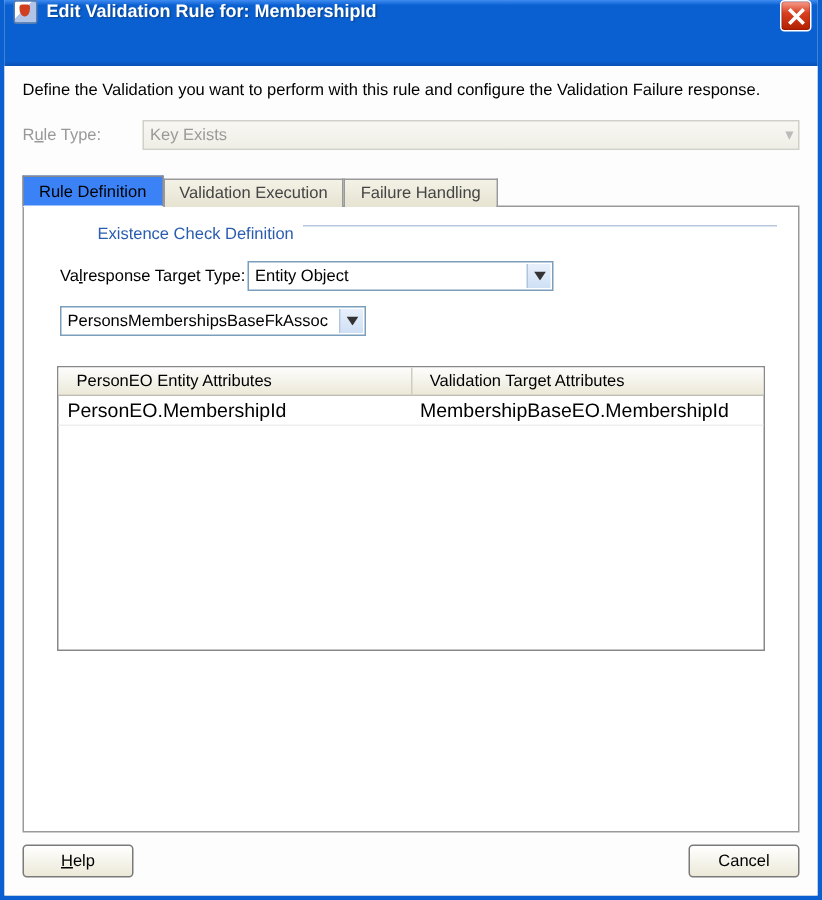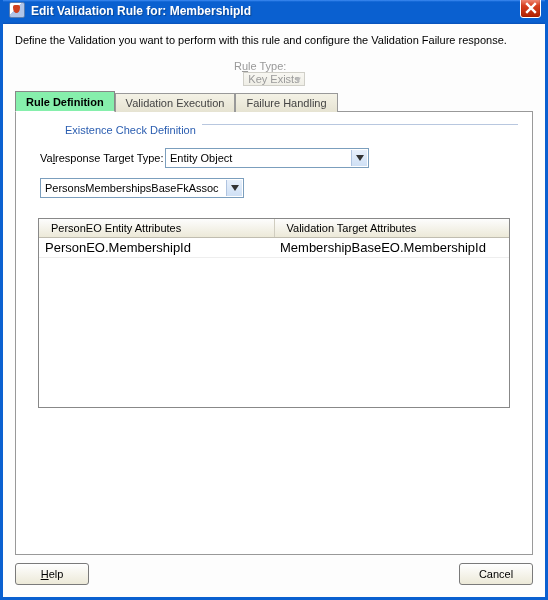--- a/index.html
+++ b/index.html
@@ -15,24 +15,24 @@
   .window {
     width: 548px;
     height: 600px;
     border: 3px solid #0A60D0;
     border-top: none;
     display: flex;
     flex-direction: column;
     background: #ece9d8;
   }
   .titlebar {
-    height: 24px;
+    height: 44px;
     background: linear-gradient(to bottom, #3f8cf3 0%, #0A60D0 8%, #0A60D0 92%, #0850b8 100%);
     display: flex;
-    align-items: flex-end;
+    align-items: flex-start;
     padding: 0 4px 6px 6px;
     color: #fff;
   }
   .titlebar-icon {
     width: 16px;
     height: 16px;
     background: linear-gradient(135deg,#fff 0 40%,#b0c4e8 40% 100%);
     border: 1px solid #5a7db0;
     border-radius: 2px;
     margin-right: 6px;
@@ -73,21 +73,21 @@
     position: relative;
   }
   .intro {
     font-size: 11px;
     color: #000;
     margin-bottom: 14px;
   }
   .row {
     display:flex;
     align-items:center;
-    flex-direction: column;
+    margin-bottom: 12px;
   }
   .field-label {
     color:#999;
     width: 80px;
   }
   .field-label .ul { text-decoration: underline; }
   .select-disabled {
     flex:1;
     height: 20px;
     border: 1px solid #d0cfc8;
@@ -113,22 +113,22 @@
     border-bottom: none;
     background: linear-gradient(to bottom,#f4f2e6,#e6e3d2);
     font-size:11px;
     color:#444;
     position:relative;
     top:1px;
     cursor:pointer;
   }
   .tab + .tab { margin-left: 0; border-left: 1px solid #999; }
   .tab.active {
-    background:#86efac;
-    font-weight: bold;
+    background:#3b82f6;
+    font-weight: normal;
     color:#000;
     border-color:#888;
     z-index:2;
     padding-top:4px;
     top:1px;
     border-bottom: 1px solid #fff;
   }
   .tab-panel {
     border: 1px solid #999;
     background:#fff;

